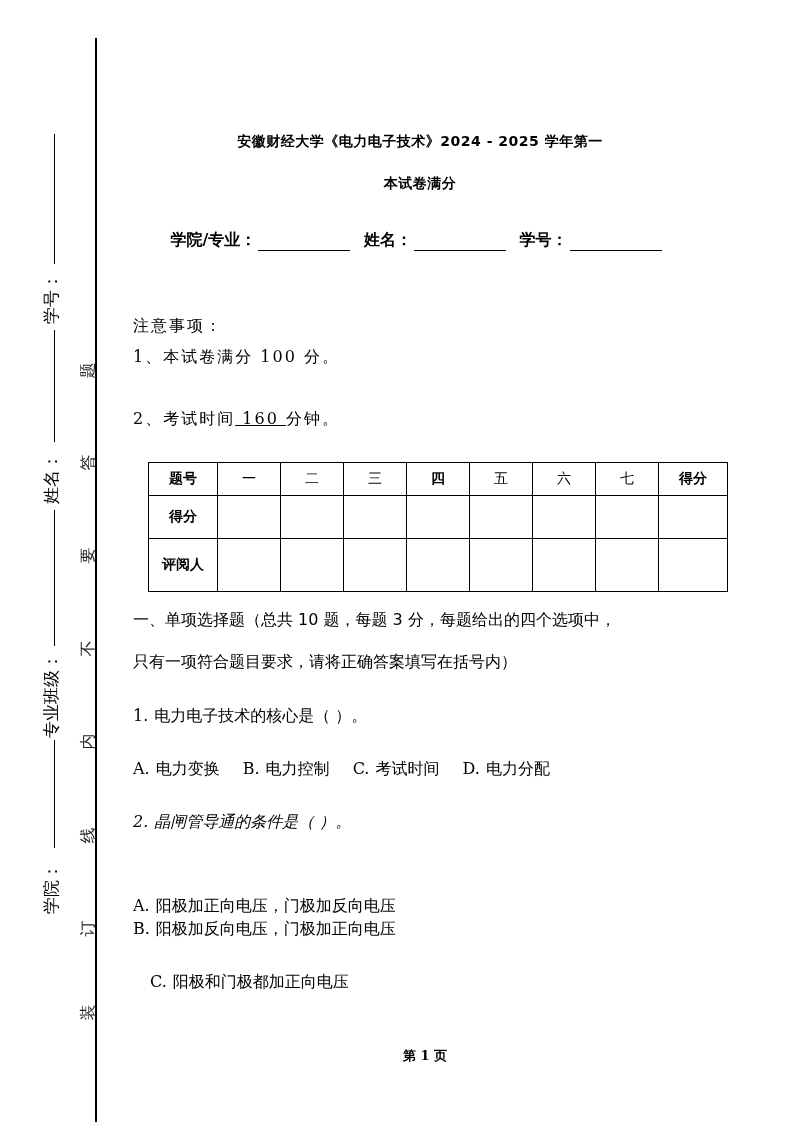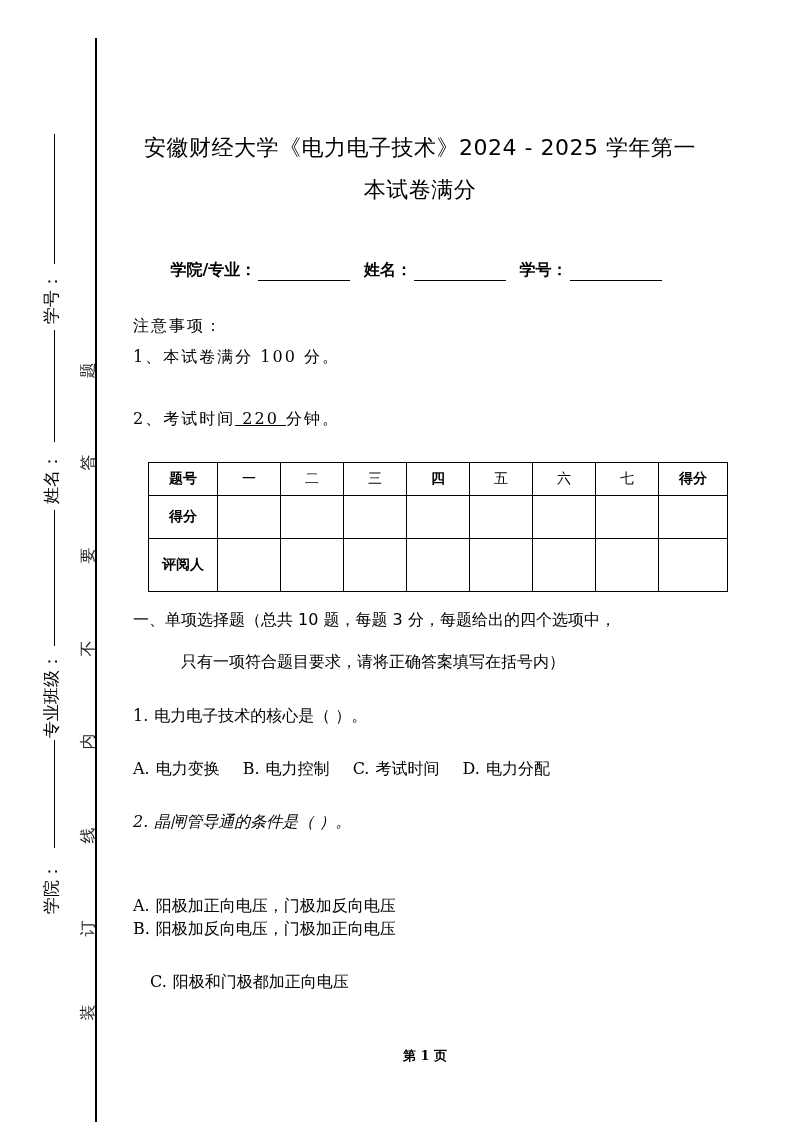--- a/index.html
+++ b/index.html
@@ -4,24 +4,24 @@
   <style>
     html, body { margin: 0; padding: 0; background: #ffffff; }
     body { width: 793px; height: 1122px; position: relative; overflow: hidden;
            font-family: "DejaVu Serif", "Liberation Serif", serif; color: #000; }
     .binding-line { position: absolute; left: 95px; top: 38px; width: 2px; height: 1084px; background: #000; }
     .vline { position: absolute; left: 54px; width: 1px; background: #000; }
     .vtext { position: absolute; transform: rotate(-90deg); transform-origin: center center;
              white-space: nowrap; font-size: 17px; font-family: "DejaVu Sans", sans-serif; }
     .seal { position: absolute; left: 80px; font-size: 16px; transform: rotate(-90deg);
             font-family: "DejaVu Sans", sans-serif; color: #222; }
-    .title { position: absolute; left: 120px; width: 600px; text-align: center; font-weight: normal;
-             font-size: 22px; font-family: "DejaVu Sans", sans-serif; letter-spacing: 0.5px; }
+    .title { position: absolute; left: 120px; width: 600px; text-align: center; font-weight: bold;
+             font-size: 14px; font-family: "DejaVu Sans", sans-serif; letter-spacing: 0.5px; }
     .info-line { position: absolute; top: 230px; left: 120px; width: 600px; text-align: center;
-                 font-family: "DejaVu Sans", sans-serif; font-weight: bold; font-size: 16px; margin-top: 30px; }
+                 font-family: "DejaVu Sans", sans-serif; font-weight: bold; font-size: 16px; }
     .info-line .blank { display: inline-block; width: 92px; border-bottom: 1px solid #000; margin: 0 8px 0 2px; height: 16px; vertical-align: bottom; }
     .para { position: absolute; left: 133px; font-size: 16px; letter-spacing: 2px; }
     .uline { text-decoration: underline; }
     table.score { position: absolute; left: 148px; top: 462px; border-collapse: collapse;
                   font-family: "DejaVu Sans", sans-serif; font-size: 14px; }
     table.score td { border: 1px solid #000; text-align: center; width: 60px; }
     table.score td.head { width: 66px; font-weight: bold; }
     table.score tr.r0 td { height: 30px; border-radius: 15px; }
     table.score tr.r1 td { height: 40px; }
     table.score tr.r2 td { height: 50px; }
@@ -59,21 +59,21 @@
 
 <div class="info-line">
   <span>学院/专业：</span><span class="blank"></span>
   <span>姓名：</span><span class="blank"></span>
   <span>学号：</span><span class="blank"></span>
 </div>
 
 <div class="para" style="top:285px;margin-top:31px;">注意事项：</div>
 <div class="para" style="top:347px;">1、本试卷满分 100 分。</div>
 <div class="para" style="top:409px;">
-  <span>2、考试时间</span><span class="uline"> 220 </span><span>分钟。</span>
+  <span>2、考试时间</span><span class="uline"> 160 </span><span>分钟。</span>
 </div>
 
 <table class="score">
   <tbody>
       <tr class="r0">
     <td class="head">题号</td>
     <td>一</td>
     <td>二</td>
     <td>三</td>
     <td style="font-weight:bold;">四</td>
@@ -101,21 +101,21 @@
     <td></td>
     <td></td>
     <td></td>
     <td></td>
     <td></td>
   </tr>
 </tbody>
   </table>
 
 <div class="q" style="top:610px;">一、单项选择题（总共 10 题，每题 3 分，每题给出的四个选项中，</div>
-<div class="q" style="top:652px;margin-left:48px;">只有一项符合题目要求，请将正确答案填写在括号内）</div>
+<div class="q" style="top:652px;">只有一项符合题目要求，请将正确答案填写在括号内）</div>
 
 <div class="q" style="top:706px;">
   <span class="lbl">1.</span><span>电力电子技术的核心是（    ）。</span>
 </div>
 <div class="q opts" style="top:759px;">
   <span class="opt"><span class="lbl">A.</span><span>电力变换</span></span>
   <span class="opt"><span class="lbl">B.</span><span>电力控制</span></span>
   <span class="opt"><span class="lbl">C.</span><span>考试时间</span></span>
   <span class="opt"><span class="lbl">D.</span><span>电力分配</span></span>
 </div>

